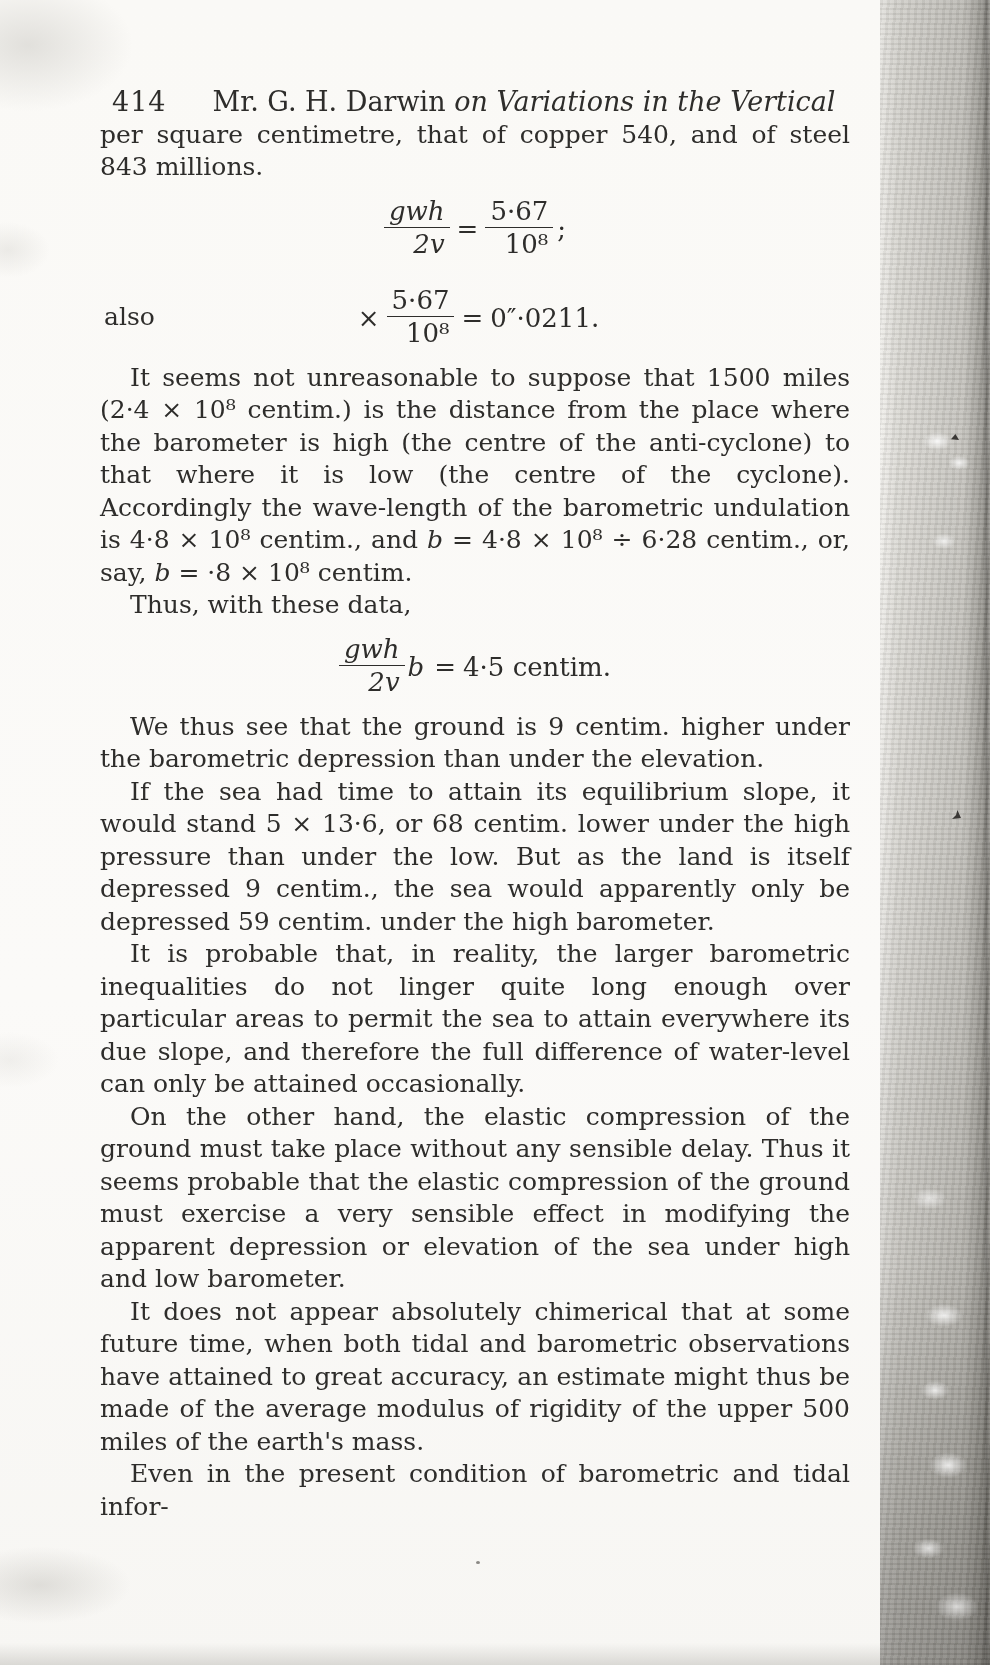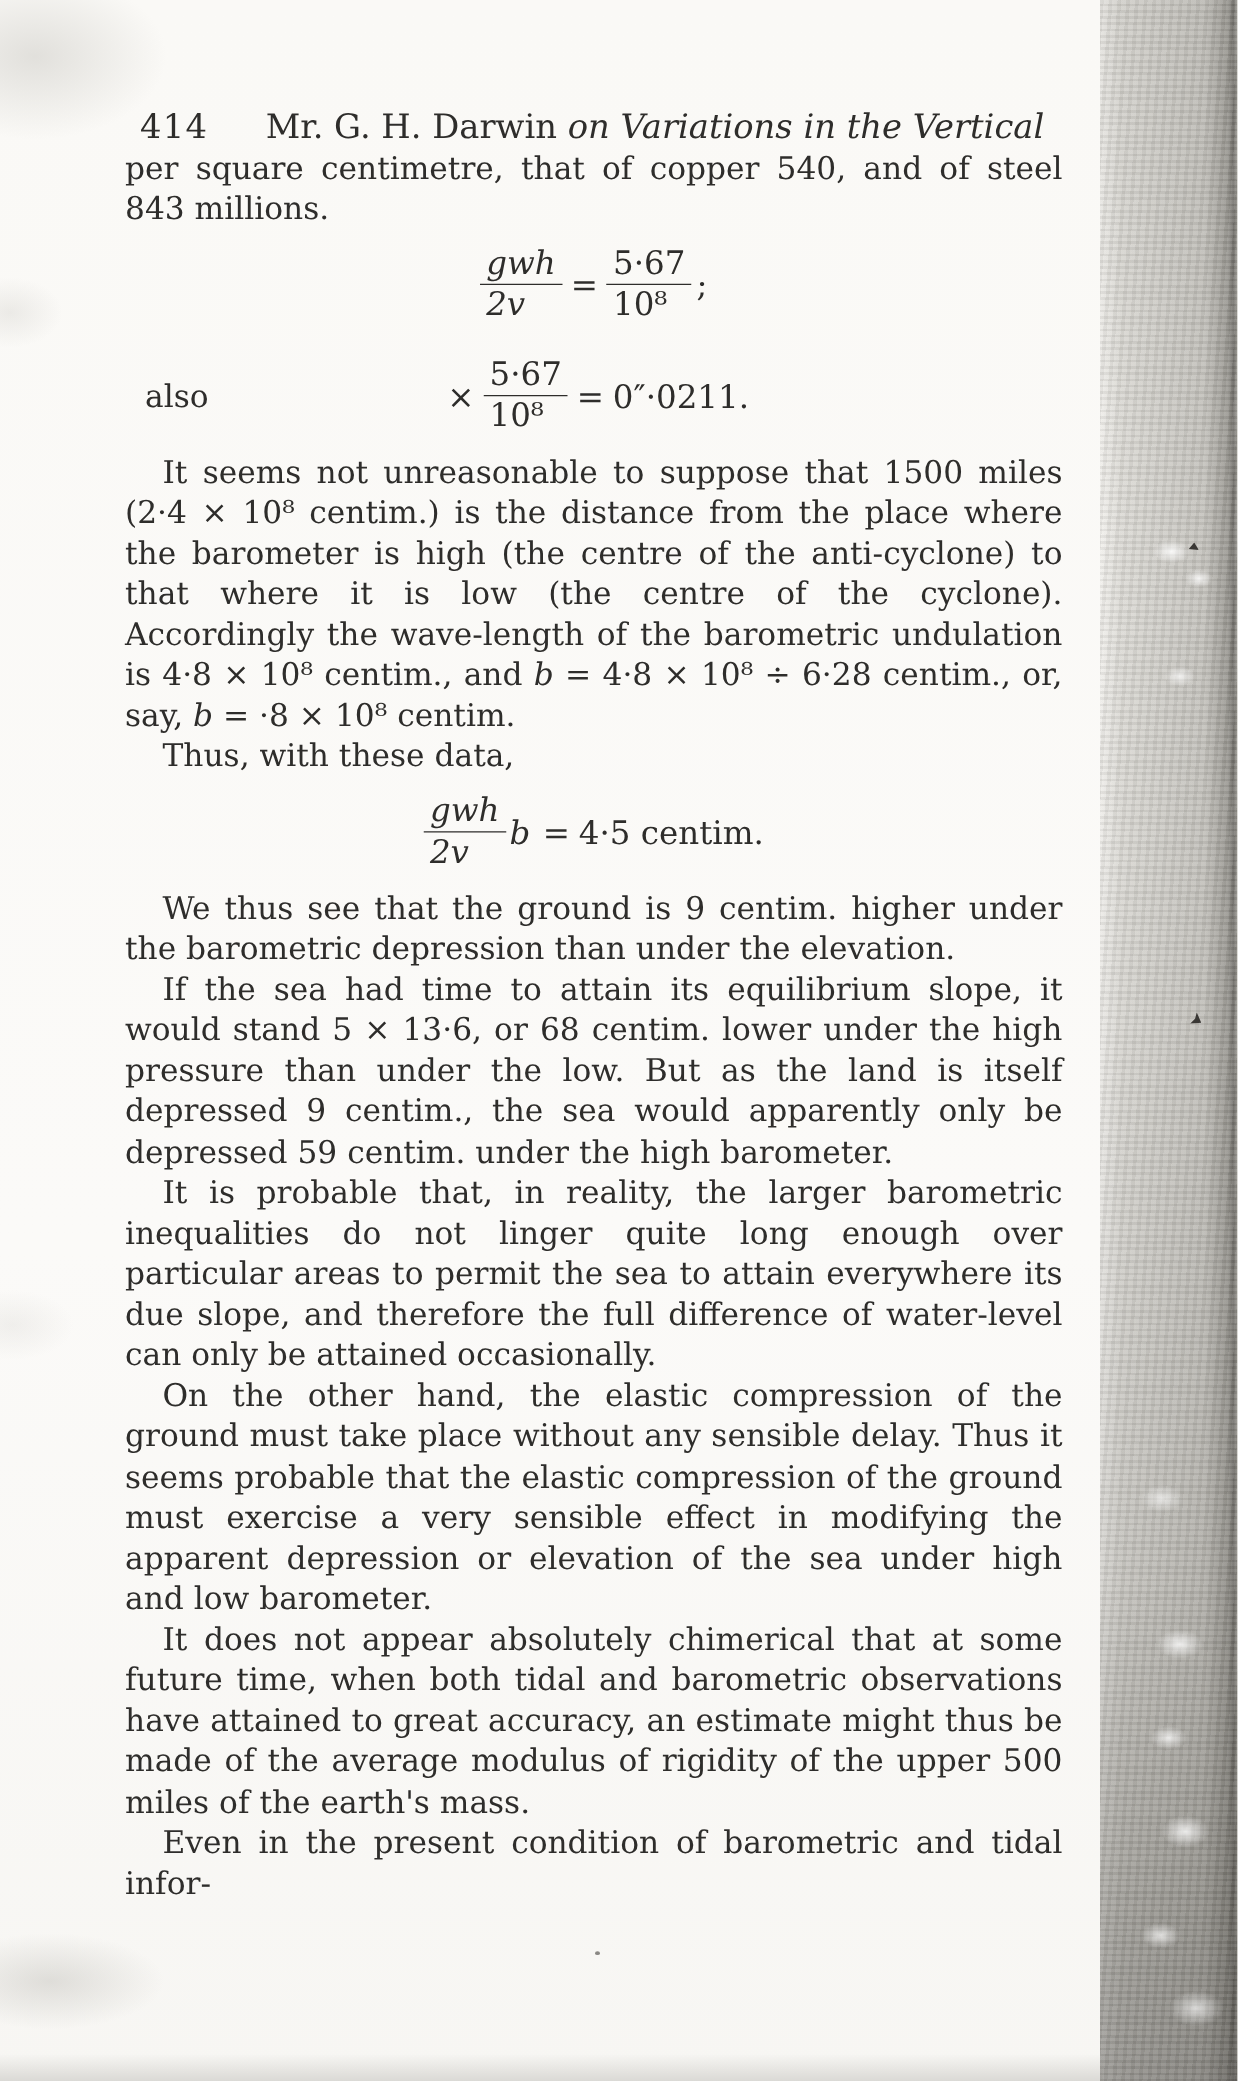--- a/index.html
+++ b/index.html
@@ -62,22 +62,22 @@
   }
   .runhead .pagenum { margin-left:12px; letter-spacing:1px; }
   .runhead .rtitle  { margin-left:46px; }
   .it { font-style:italic; }
   .i  { font-style:italic; }
 
   p.body-par { margin:0; text-align:justify; text-indent:0; }
   p.ind { text-indent:30px; }
 
   .eq { position:relative; text-align:center; font-size:26px; padding:13px 0 15px; line-height:1.1; }
-  .eq-label { position:absolute; left:16px; top:50%; transform:translateY(-50%); font-size:25px; }
-  .frac { display:inline-block; vertical-align:-15px; text-align:left; line-height:1.08; }
+  .eq-label { position:absolute; left:4px; top:50%; transform:translateY(-50%); font-size:25px; }
+  .frac { display:inline-block; vertical-align:-15px; text-align:right; line-height:1.08; }
   .frac .num { display:block; padding:0 5px 2px; }
   .frac .den { display:block; border-top:1.6px solid #2e2d2b; padding:2px 5px 0; }
   .op  { padding:0 7px; }
   .eqv { padding:0 3px; }
   .eq .tail { padding-left:4px; }
 </style>
 </head>
 <body>
 
 <div class="page">

